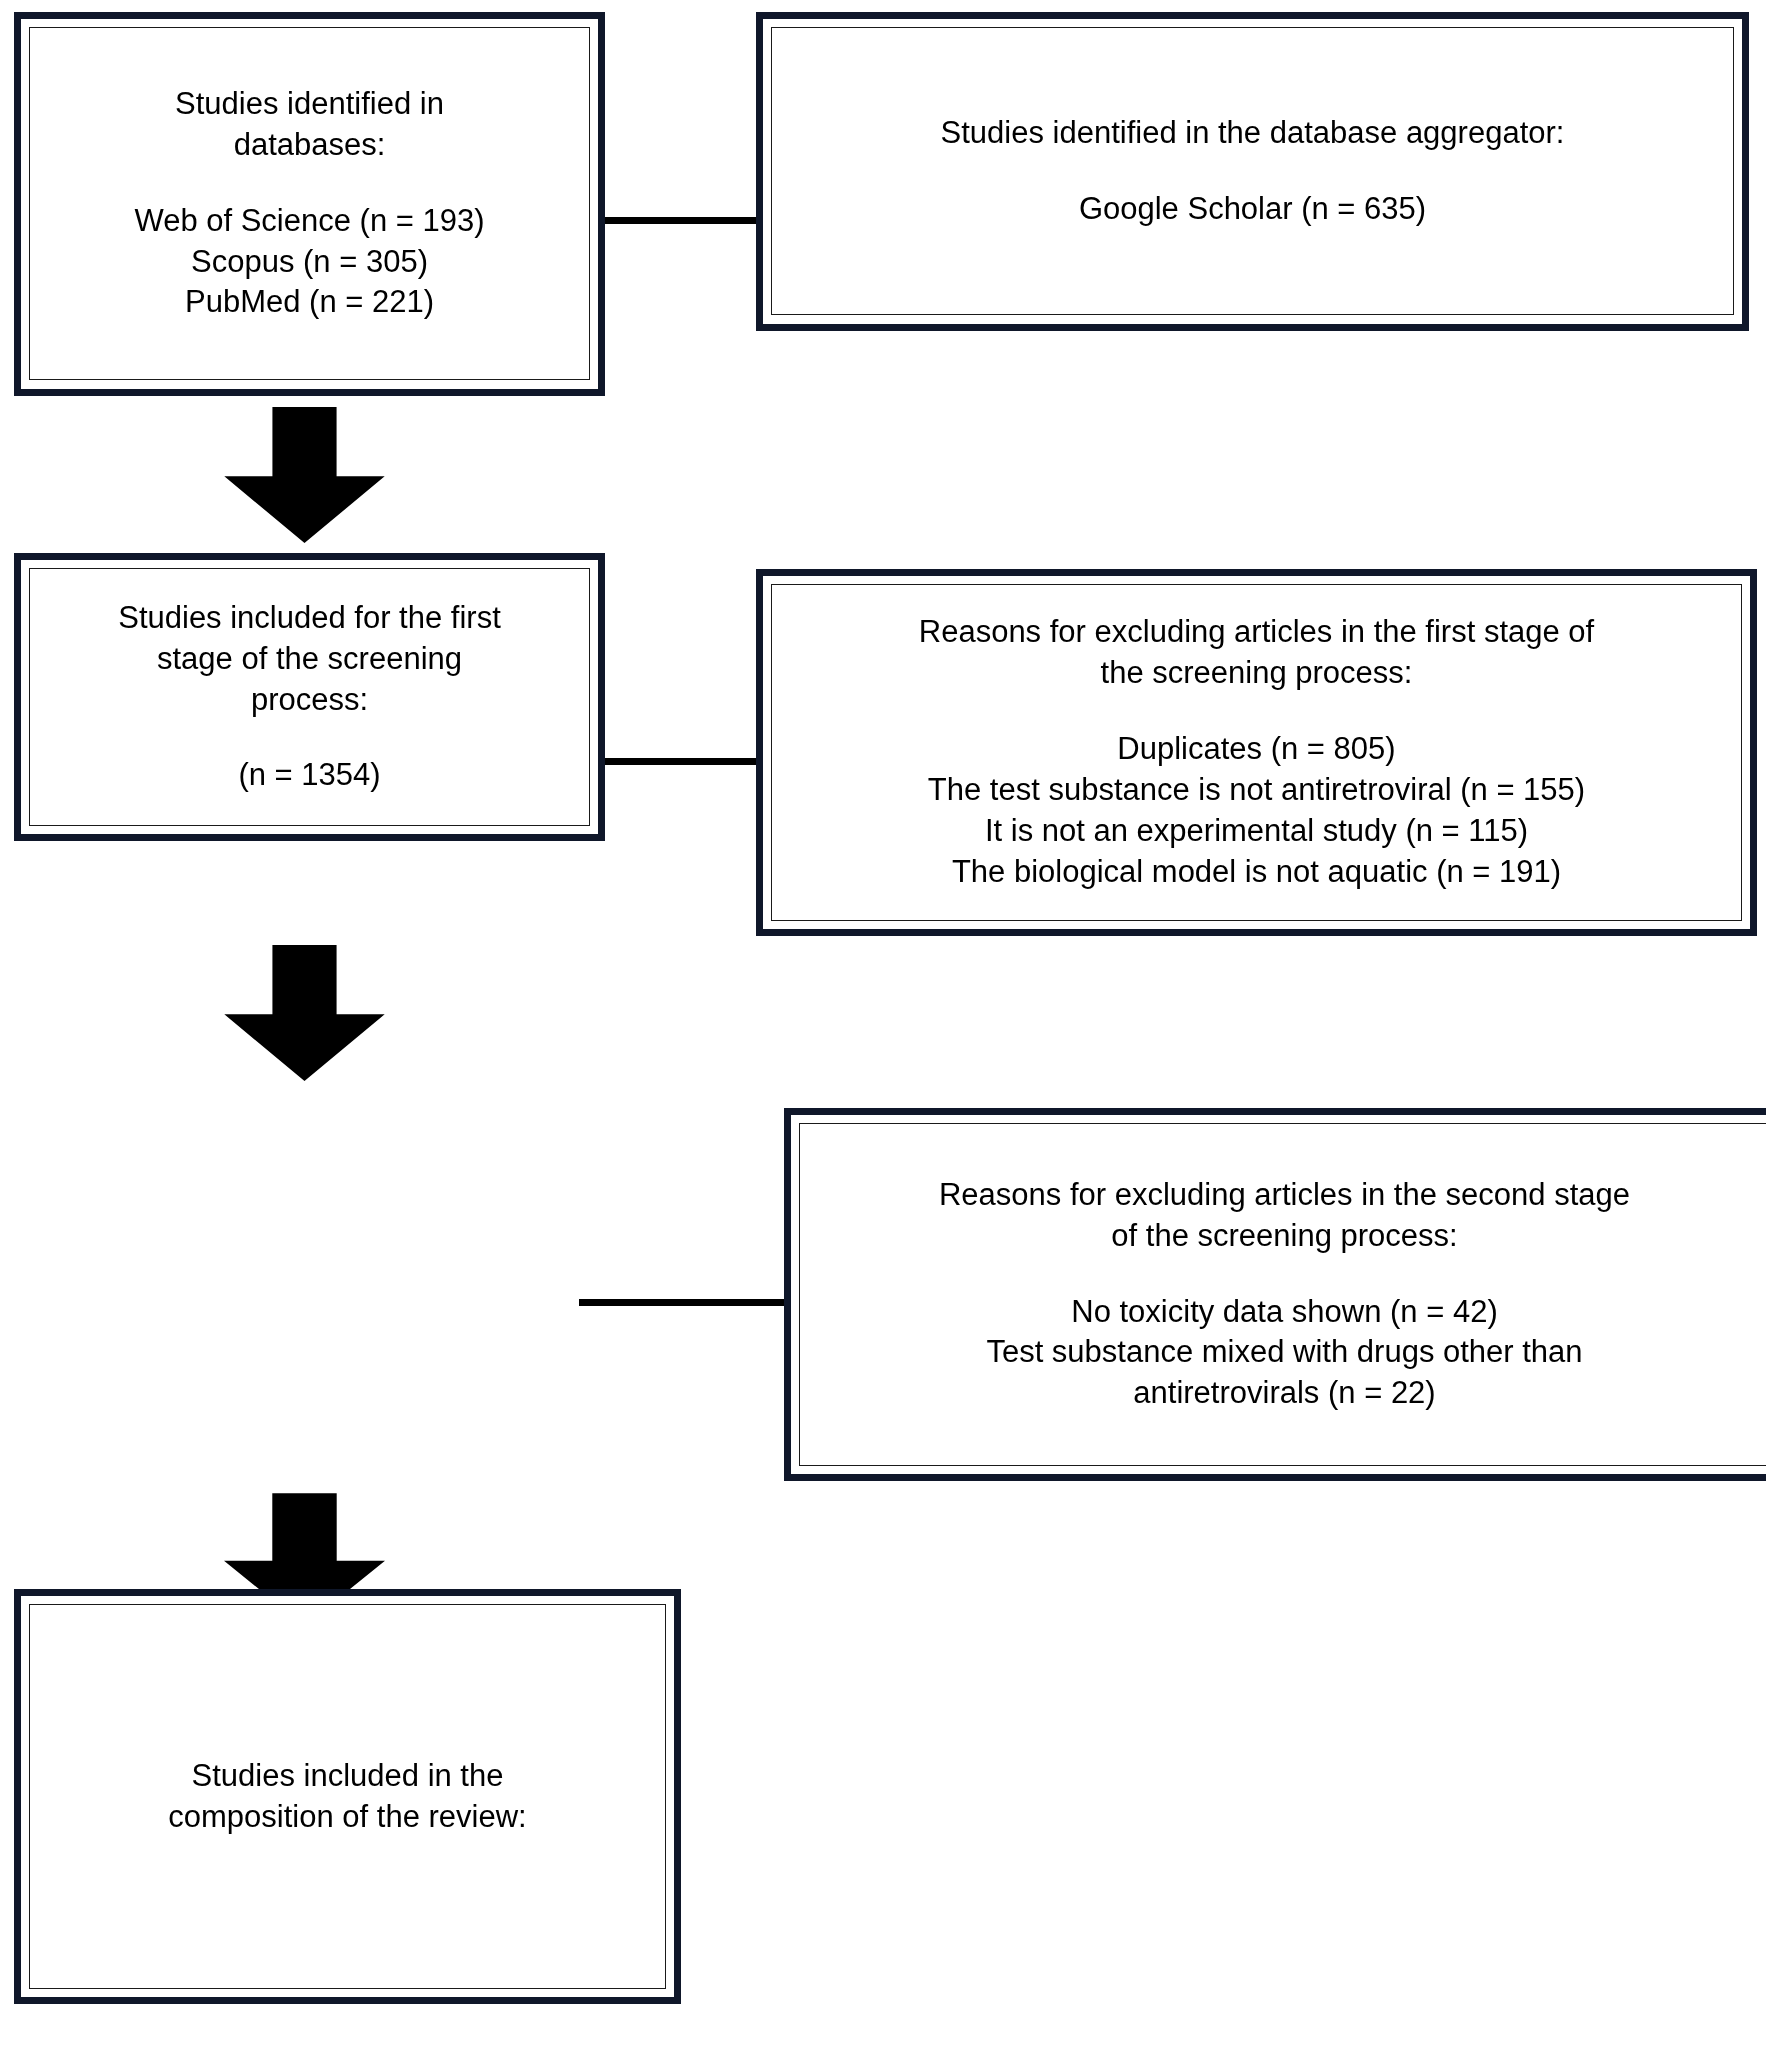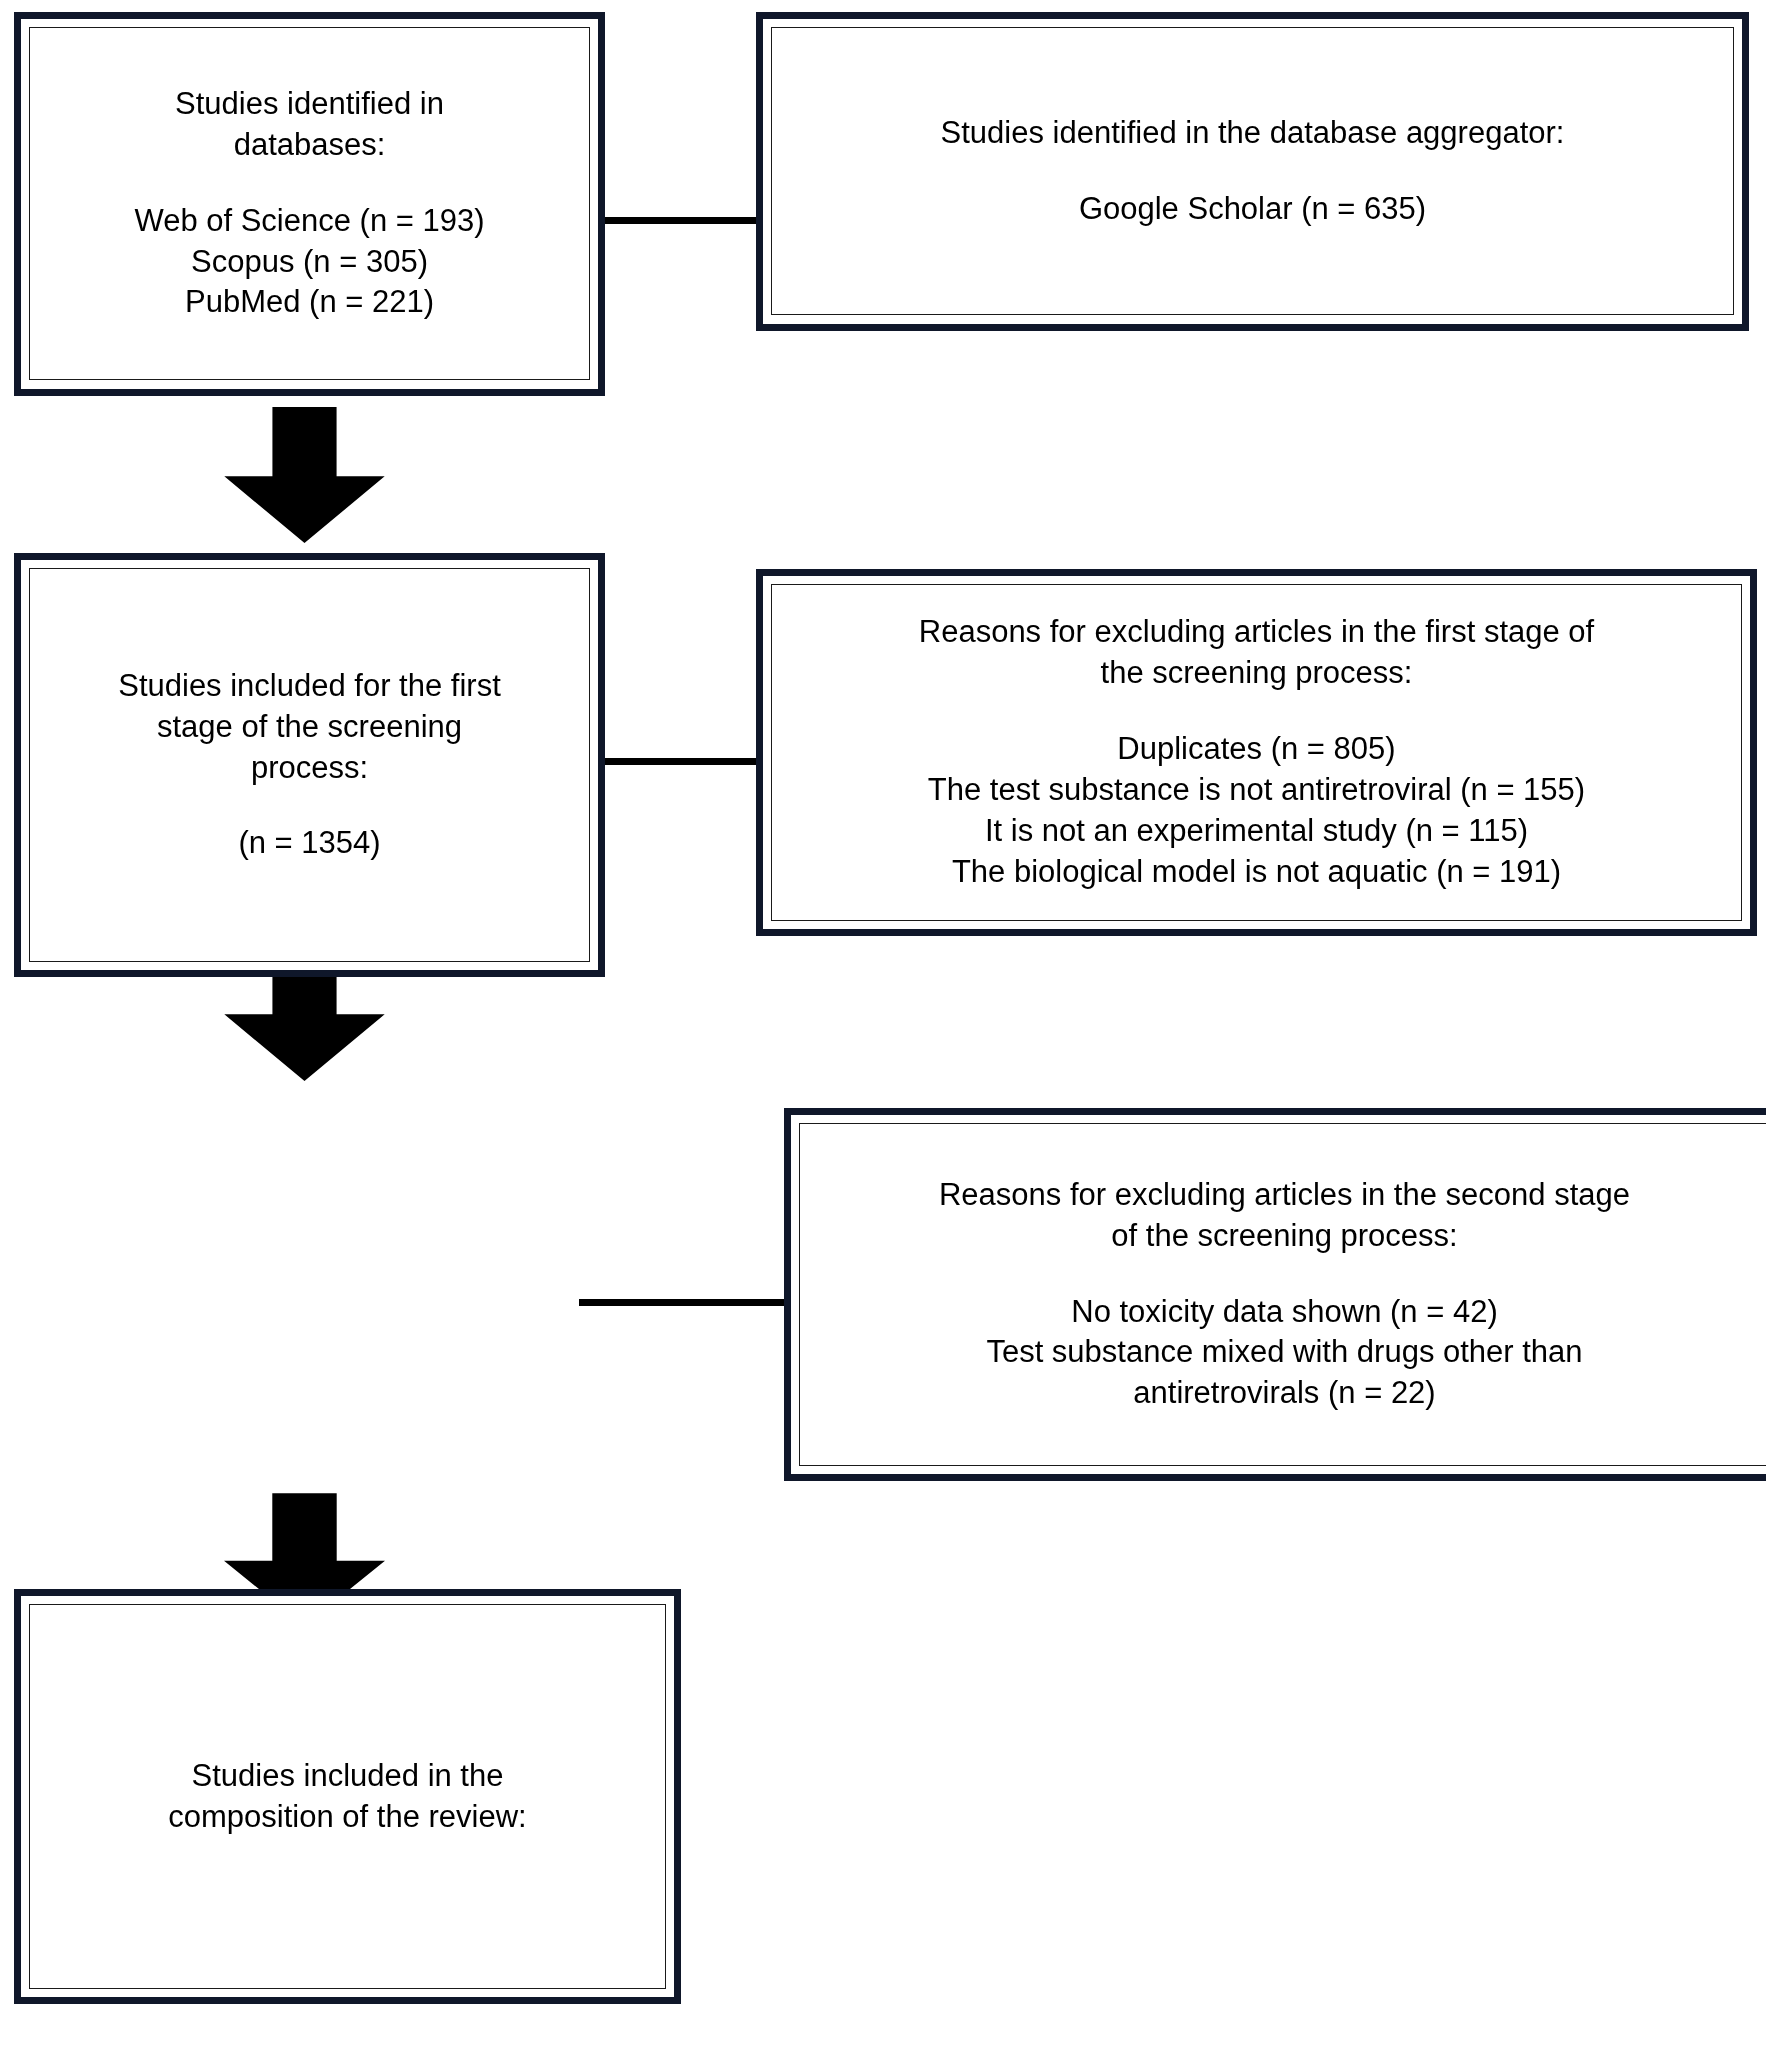--- a/index.html
+++ b/index.html
@@ -93,21 +93,21 @@
       <span class="box-text gap-above">Google Scholar (n = 635)</span>
     </div>
   </div>
 
   <div class="block-arrow" style="left:224px; top:407px; width:161px; height:136px;">
     <svg width="161" height="136" viewBox="0 0 250 212" aria-hidden="true">
       <polygon points="75,0 175,0 175,108 250,108 125,212 0,108 75,108" fill="#000000"></polygon>
     </svg>
   </div>
 
-  <div class="flow-box" style="left:14px; top:553px; width:591px; height:424px;">
+  <div class="flow-box" style="left:14px; top:553px; width:591px; height:288px;">
     <div class="flow-box-inner">
       <span class="box-text">Studies included for the first
 stage of the screening
 process:</span>
       <span class="box-text gap-above">(n = 1354)</span>
     </div>
   </div>
 
   <div class="flow-box" style="left:756px; top:569px; width:1001px; height:367px;">
     <div class="flow-box-inner">

